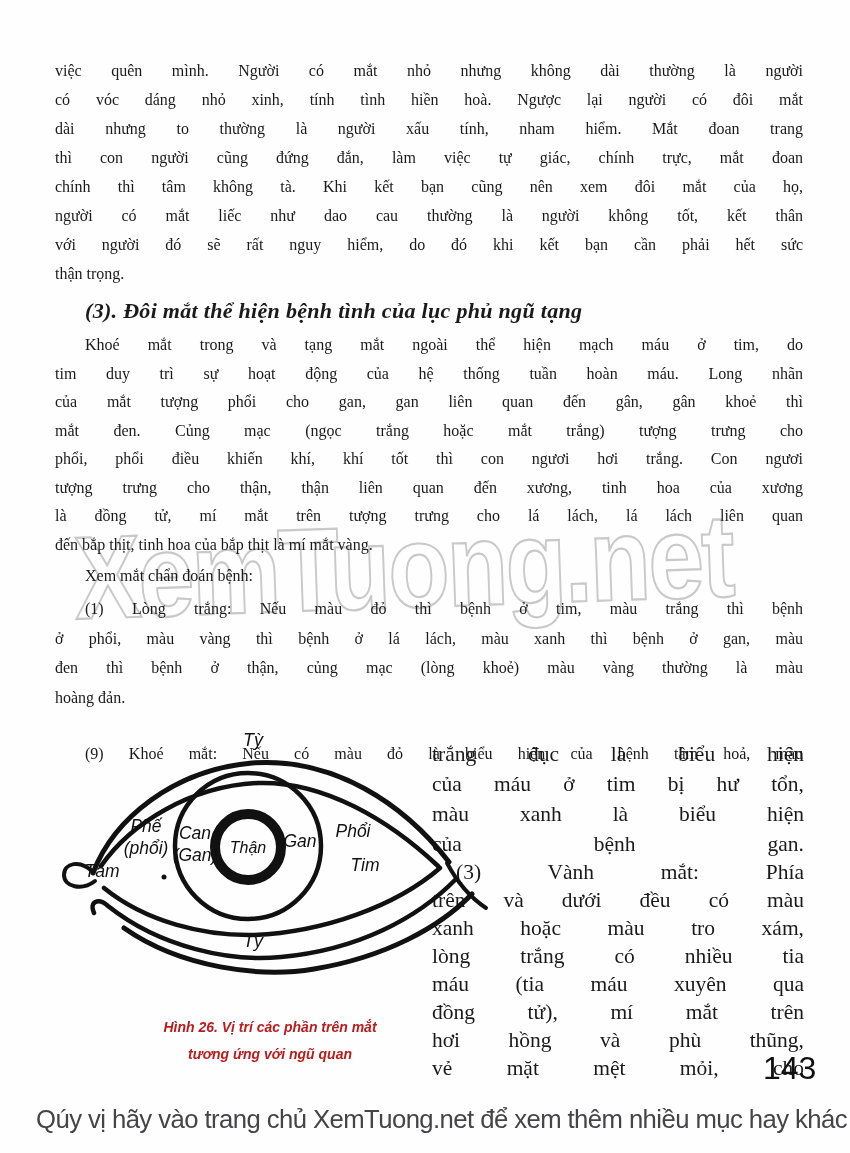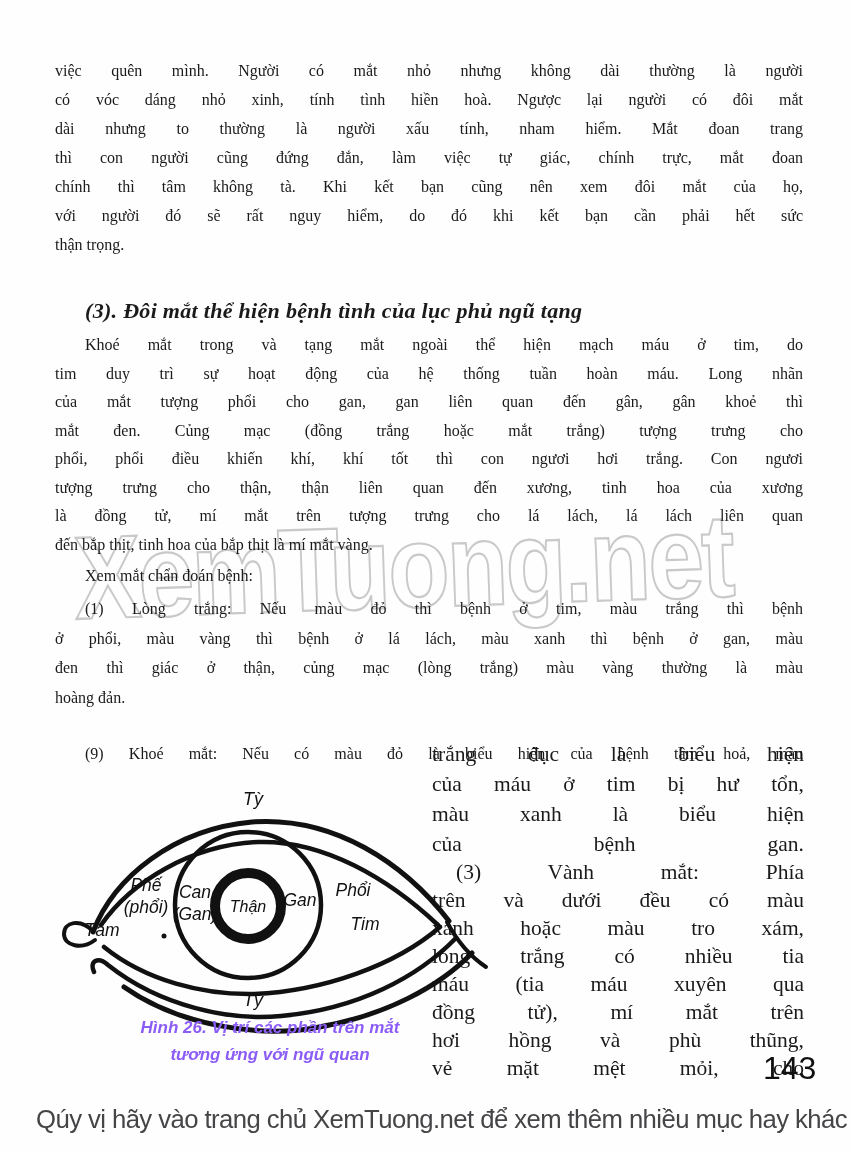--- a/index.html
+++ b/index.html
@@ -25,26 +25,26 @@
   .rcol{left:432px;width:372px;}
   .rline{font-size:21.5px;line-height:30px;text-align:justify;text-align-last:justify;position:relative;z-index:2;}
   .rline2{line-height:28px;}
   .watermark{
     left:74px;top:510px;z-index:1;white-space:nowrap;
     font-family:"Liberation Sans",sans-serif;font-weight:bold;
     font-size:118px;letter-spacing:-3px;
     color:transparent;-webkit-text-stroke:2.2px #c9c9cb;
     transform:rotate(-2deg) scaleX(0.85);transform-origin:left center;
   }
-  .figwrap{left:56px;top:779px;z-index:2;}
+  .figwrap{left:56px;top:720px;z-index:2;}
   .caption{
     left:72px;top:1014px;width:396px;z-index:2;
     font-family:"Liberation Sans",sans-serif;
-    font-weight:bold;font-style:italic;font-size:17px;line-height:27px;
-    text-align:center;color:#8b5cf6;
+    font-weight:bold;font-style:italic;font-size:14px;line-height:27px;
+    text-align:center;color:#b91c1c;
   }
   .footer{
     left:36px;top:1104px;width:792px;z-index:3;
     font-family:"Liberation Sans",sans-serif;
     font-size:26.5px;letter-spacing:-0.6px;color:#454548;
     white-space:nowrap;transform:scaleX(0.97);transform-origin:left center;
   }
   .pagenum{
     left:763px;top:1050px;z-index:4;
     font-family:"Liberation Sans",sans-serif;
@@ -61,43 +61,44 @@
 <div class="page">
 
   <div class="abs watermark">XemTuong.net</div>
 
   <div class="abs col" style="top:56px">
     <div class="line">việc quên mình. Người có mắt nhỏ nhưng không dài thường là người</div>
     <div class="line">có vóc dáng nhỏ xinh, tính tình hiền hoà. Ngược lại người có đôi mắt</div>
     <div class="line">dài nhưng to thường là người xấu tính, nham hiểm. Mắt đoan trang</div>
     <div class="line">thì con người cũng đứng đắn, làm việc tự giác, chính trực, mắt đoan</div>
     <div class="line">chính thì tâm không tà. Khi kết bạn cũng nên xem đôi mắt của họ,</div>
+    <div class="line">người có mắt liếc như dao cau thường là người không tốt, kết thân</div>
     <div class="line">với người đó sẽ rất nguy hiểm, do đó khi kết bạn cần phải hết sức</div>
     <div class="line last">thận trọng.</div>
   </div>
 
   <div class="abs col heading" style="top:298px">(3). Đôi mắt thể hiện bệnh tình của lục phủ ngũ tạng</div>
 
   <div class="abs col" style="top:331px">
     <div class="line ind" style="line-height:28.5px">Khoé mắt trong và tạng mắt ngoài thể hiện mạch máu ở tim, do</div>
     <div class="line" style="line-height:28.5px">tim duy trì sự hoạt động của hệ thống tuần hoàn máu. Long nhãn</div>
     <div class="line" style="line-height:28.5px">của mắt tượng phổi cho gan, gan liên quan đến gân, gân khoẻ thì</div>
-    <div class="line" style="line-height:28.5px">mắt đen. Củng mạc (đồng trắng hoặc mắt trắng) tượng trưng cho</div>
+    <div class="line" style="line-height:28.5px">mắt đen. Củng mạc (ngọc trắng hoặc mắt trắng) tượng trưng cho</div>
     <div class="line" style="line-height:28.5px">phổi, phổi điều khiến khí, khí tốt thì con ngươi hơi trắng. Con ngươi</div>
     <div class="line" style="line-height:28.5px">tượng trưng cho thận, thận liên quan đến xương, tinh hoa của xương</div>
     <div class="line" style="line-height:28.5px">là đồng tử, mí mắt trên tượng trưng cho lá lách, lá lách liên quan</div>
     <div class="line last" style="line-height:28.5px">đến bắp thịt, tinh hoa của bắp thịt là mí mắt vàng.</div>
   </div>
 
   <div class="abs col line last ind" style="top:561px">Xem mắt chẩn đoán bệnh:</div>
 
   <div class="abs col" style="top:594px">
     <div class="line ind" style="line-height:29.5px">(1) Lòng trắng: Nếu màu đỏ thì bệnh ở tim, màu trắng thì bệnh</div>
     <div class="line" style="line-height:29.5px">ở phổi, màu vàng thì bệnh ở lá lách, màu xanh thì bệnh ở gan, màu</div>
-    <div class="line" style="line-height:29.5px">đen thì giác ở thận, củng mạc (lòng trắng) màu vàng thường là màu</div>
+    <div class="line" style="line-height:29.5px">đen thì bệnh ở thận, củng mạc (lòng khoẻ) màu vàng thường là màu</div>
     <div class="line last" style="line-height:29.5px">hoàng đản.</div>
   </div>
 
   <div class="abs col line ind" style="top:710px">(9) Khoé mắt: Nếu có màu đỏ là biểu hiện của bệnh tâm hoả, màu</div>
 
   <div class="abs rcol" style="top:739px">
     <div class="rline">trắng đục là biểu hiện</div>
     <div class="rline">của máu ở tim bị hư tổn,</div>
     <div class="rline">màu xanh là biểu hiện</div>
     <div class="rline last">của bệnh gan.</div>

